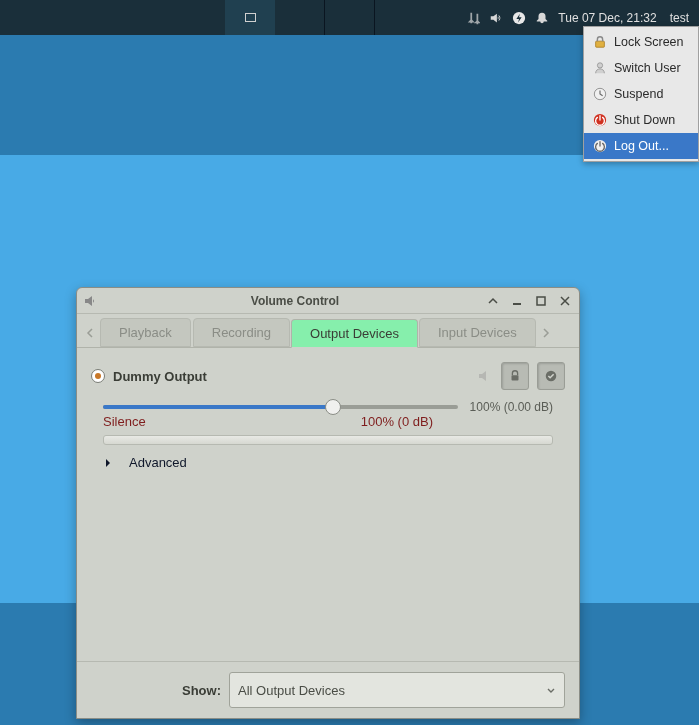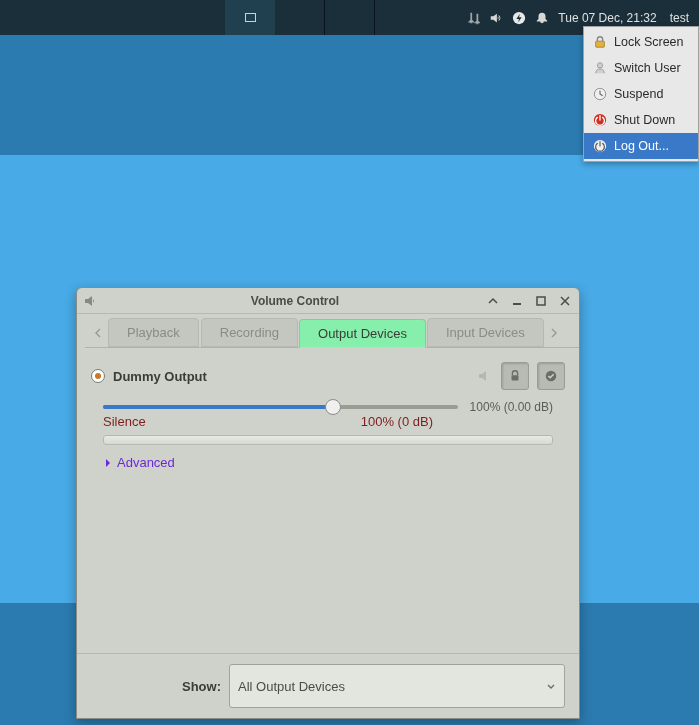--- a/index.html
+++ b/index.html
@@ -26,21 +26,21 @@
 
 
 .window { position: absolute; top: 287px; left: 76px; width: 504px; height: 432px; background: #cfd2cb; border: 1px solid #8a8d86; border-radius: 6px 6px 0 0; box-shadow: 0 4px 12px rgba(0,0,0,.3); display: flex; flex-direction: column; }
 .titlebar { height: 26px; display: flex; align-items: center; padding: 0 6px; border-bottom: 1px solid #b6b9b1; }
 .titlebar-icon { width: 16px; height: 16px; margin-right: 6px; }
 .titlebar-title { flex: 1; text-align: center; font-weight: bold; font-size: 12px; color: #4a4d46; }
 .titlebar-btns { display: flex; gap: 8px; }
 .titlebar-btn { width: 16px; height: 16px; display: flex; align-items: center; justify-content: center; color: #4a4d46; cursor: pointer; }
 .titlebar-btn svg { width: 12px; height: 12px; }
 
-.tabs-row { display: flex; align-items: center; padding: 4px 4px 0 4px; gap: 0; border-bottom: 1px solid #b0b3aa; margin-left: 8px; }
+.tabs-row { display: flex; align-items: center; padding: 4px 4px 0 4px; gap: 0; border-bottom: 1px solid #b0b3aa; }
 .tab-scroll { width: 18px; height: 26px; display: flex; align-items: center; justify-content: center; color: #9a9d96; cursor: pointer; }
 .tab { padding: 6px 18px; font-size: 13px; color: #8a8d86; border: 1px solid transparent; cursor: pointer; background: transparent; }
 .tab.active { background: #86efac; border: 1px solid #b0b3aa; border-bottom: 1px solid #cfd2cb; border-radius: 4px 4px 0 0; color: #3a3d36; position: relative; top: 1px; }
 .tab.inactive { background: #c4c7bf; border: 1px solid #b6b9b1; border-radius: 4px 4px 0 0; margin: 0 1px; }
 
 .content { flex: 1; padding: 14px; display: flex; flex-direction: column; }
 .device-row { display: flex; align-items: center; gap: 8px; margin-bottom: 10px; }
 .radio { width: 14px; height: 14px; border-radius: 50%; border: 1px solid #7a7d76; background: #fff; display: flex; align-items: center; justify-content: center; }
 .radio-dot { width: 6px; height: 6px; border-radius: 50%; background: #c87828; }
 .device-name { font-weight: bold; font-size: 13px; color: #3a3d36; flex: 1; }
@@ -52,26 +52,26 @@
 .slider-track { flex: 1; height: 4px; background: #9a9d96; position: relative; border-radius: 2px; }
 .slider-fill { position: absolute; left: 0; top: 0; bottom: 0; background: #3a78c8; border-radius: 2px; }
 .slider-thumb { position: absolute; top: 50%; width: 16px; height: 16px; background: #f0f0ee; border: 1px solid #8a8d86; border-radius: 50%; transform: translate(-50%,-50%); }
 .slider-label { font-size: 12px; color: #5a5d56; white-space: nowrap; }
 
 .silence-row { display: flex; align-items: center; margin: 0 12px; font-size: 13px; color: #7f1d1d; }
 .silence-row .sp { flex: 1; }
 
 .meter { height: 10px; background: linear-gradient(#e8e9e5,#d6d8d1); border: 1px solid #b6b9b1; border-radius: 3px; margin: 6px 12px 10px; }
 
-.advanced-row { display: flex; align-items: center; gap: 4px; font-size: 13px; color: #6d28d9; margin: 0 12px; cursor: pointer; }
+.advanced-row { display: flex; align-items: center; gap: 16px; font-size: 13px; color: #0f172a; margin: 0 12px; cursor: pointer; }
 .advanced-row svg { width: 10px; height: 10px; }
 
 .bottom-row { display: flex; align-items: center; gap: 8px; padding: 10px 14px; border-top: 1px solid #b6b9b1; }
 .bottom-label { font-weight: bold; font-size: 13px; color: #3a3d36; text-align: right; flex: 0 0 130px; }
-.dropdown { flex: 1; height: 44px; background: #e3e5df; border: 1px solid #a0a39a; border-radius: 3px; display: flex; align-items: center; padding: 0 8px; font-size: 13px; color: #4a4d46; cursor: pointer; position: relative; }
+.dropdown { flex: 1; height: 36px; background: #e3e5df; border: 1px solid #a0a39a; border-radius: 3px; display: flex; align-items: center; padding: 0 8px; font-size: 13px; color: #4a4d46; cursor: pointer; position: relative; }
 .dropdown .dd-arrow { position: absolute; right: 8px; color: #6a6d66; }
 </style>
 </head>
 <body>
 
 <div class="desktop-top"></div>
 <div class="desktop-bottom"></div>
 
 <div class="panel">
   <div class="panel-left">

